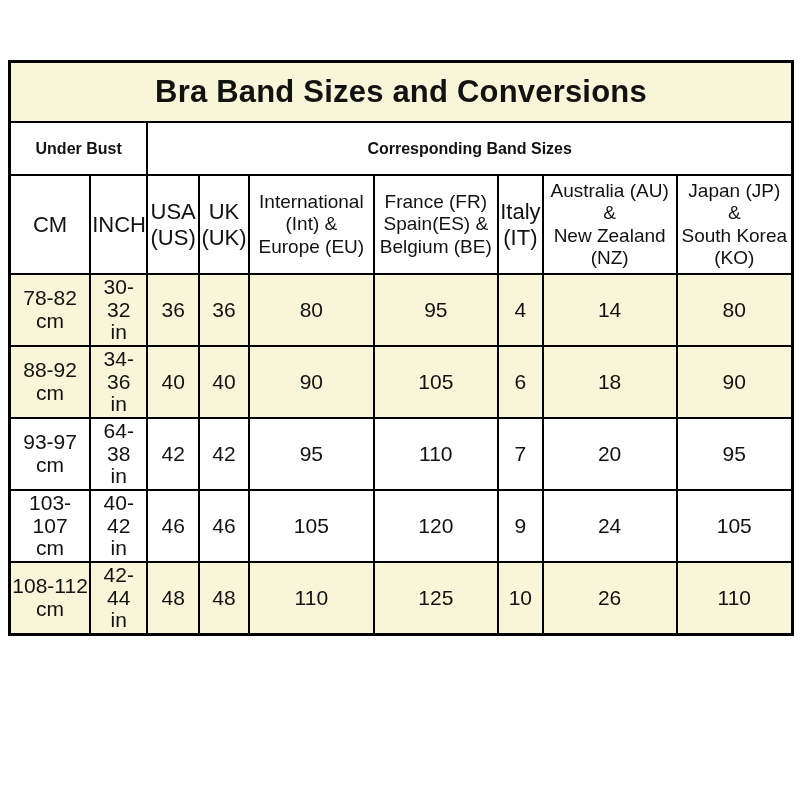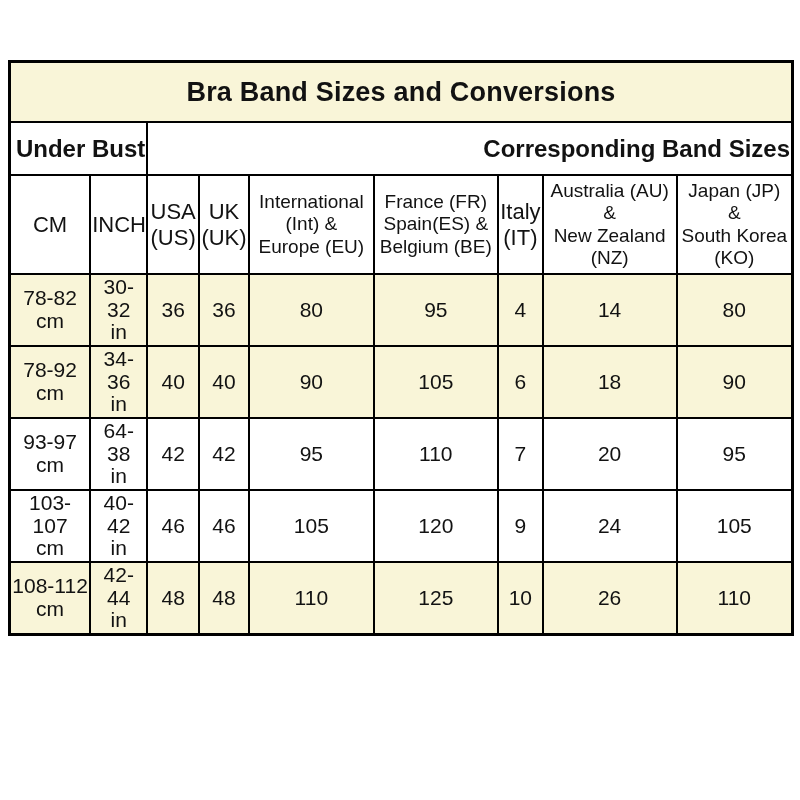--- a/index.html
+++ b/index.html
@@ -21,26 +21,26 @@
   }
   th,td{
     border:2px solid var(--border);
     text-align:center;vertical-align:middle;
     white-space:pre-line;
     padding:1px;
     overflow:hidden;
   }
   .title-cell{
     background:var(--cream);
-    font-size:27px;font-weight:bold;
+    font-size:31px;font-weight:bold;
     height:56px;letter-spacing:0.2px;
   }
   .group-cell{
     background:var(--white);
-    font-size:24px;font-weight:bold;height:49px;text-align:right;
+    font-size:16px;font-weight:bold;height:49px;
   }
   .col-row th{
     background:var(--white);
     font-weight:normal;height:95px;line-height:1.18;
   }
   .th-lg{font-size:22px;}
   .th-sm{font-size:19px;}
   tbody td{
     background:var(--white);
     font-size:21px;line-height:1.08;height:46px;
@@ -104,21 +104,21 @@
 in</td>
           <td>36</td>
           <td>36</td>
           <td>80</td>
           <td>95</td>
           <td>4</td>
           <td>14</td>
           <td>80</td>
         </tr>
         <tr class="alt">
-          <td>78-92
+          <td>88-92
 cm</td>
           <td>34-36
 in</td>
           <td>40</td>
           <td>40</td>
           <td>90</td>
           <td>105</td>
           <td>6</td>
           <td>18</td>
           <td>90</td>

